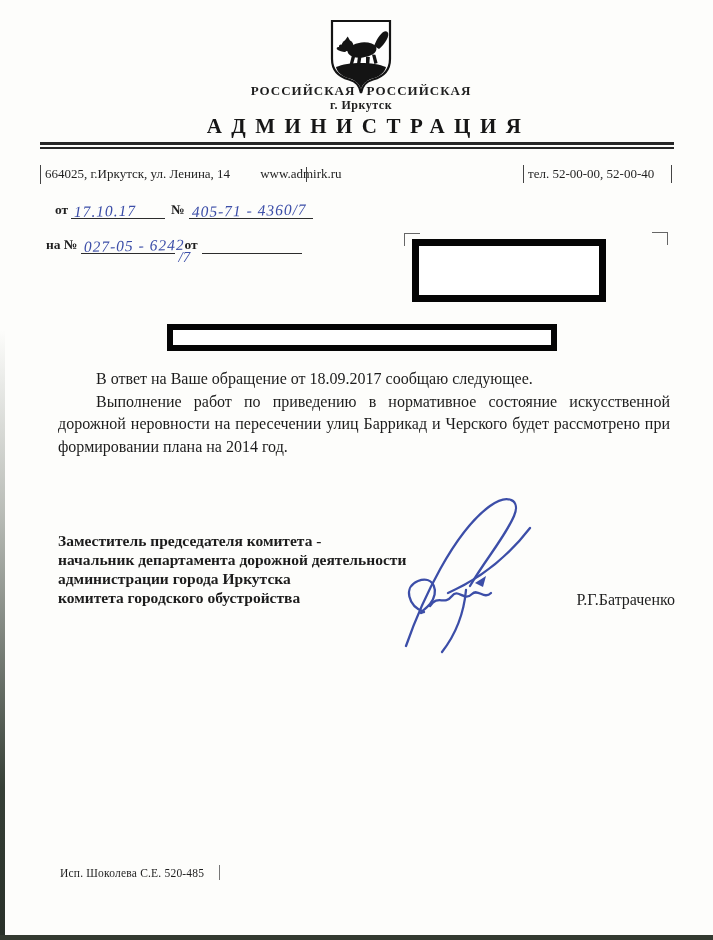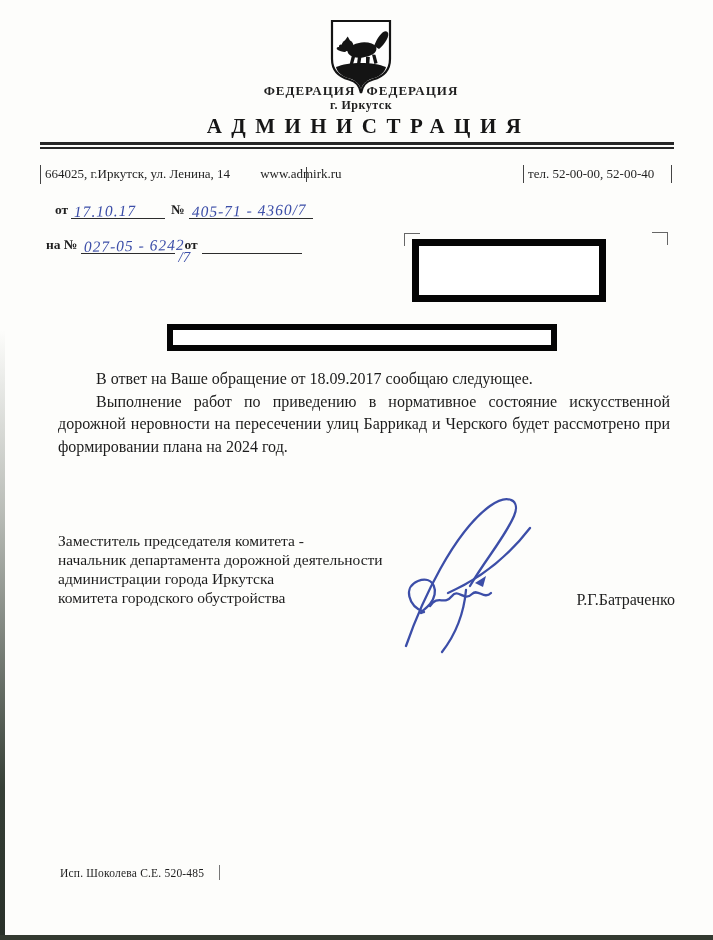--- a/index.html
+++ b/index.html
@@ -67,21 +67,21 @@
   .redaction { position:absolute; background:#fff; border:7px solid #050505; box-sizing:border-box; }
   .redaction-1 { left:412px; top:239px; width:194px; height:63px; }
   .redaction-2 { left:167px; top:324px; width:390px; height:27px; border-width:6px; }
   
   .body-block { position:absolute; left:58px; top:368px; width:612px; }
   .body-block p {
     margin:0; font-size:16px; line-height:22.5px; text-indent:38px; color:#1c1c1c;
   }
   .para-justify { text-align:justify; }
   
-  .sig-position { position:absolute; left:58px; top:531px; font-size:15.5px; line-height:19px; color:#1c1c1c; }
+  .sig-position { position:absolute; left:58px; top:531px; font-size:15.5px; line-height:19px; color:#1c1c1c;font-weight:bold; }
   .sig-name { position:absolute; left:528px; top:591px; width:147px; text-align:right; font-size:16px; white-space:nowrap; }
   .sig-stroke { position:absolute; left:378px; top:494px; width:180px; height:170px; }
   
   .footer-exec { position:absolute; left:60px; top:867px; font-size:11.5px; letter-spacing:0.2px; }
   .footer-tick { position:absolute; left:219px; top:865px; width:1px; height:15px; background:#777; }
   
   .edge-left {
     position:absolute; left:0; top:330px; width:5px; height:610px;
     background:linear-gradient(to bottom, rgba(58,68,55,0.0), rgba(58,68,55,0.35) 30%, rgba(44,54,44,0.95) 75%, rgba(40,48,40,1));
   }
@@ -104,21 +104,21 @@
         <path d="M16.5,22 l3.2,-4.4 2.4,4.2 z"></path>
         <ellipse cx="13.5" cy="30.5" rx="5" ry="1.9" transform="rotate(18 13.5 30.5)"></ellipse>
         <path d="M24,36 l-2.4,9.5 3.2,0.6 2.4,-8.6 Z"></path>
         <path d="M30,37 l-1.2,9.5 3.2,0.2 1.4,-8.6 Z"></path>
         <path d="M38,37.5 l0,9.2 3.2,0 0.6,-8.6 Z"></path>
         <path d="M44,35.5 l2.4,9.4 3.2,-0.8 -2.2,-8.4 Z"></path>
       </g>
     </svg>
   </div>
 
-  <div class="country">ФЕДЕРАЦИЯ  ФЕДЕРАЦИЯ</div>
+  <div class="country">РОССИЙСКАЯ  РОССИЙСКАЯ</div>
   <div class="city">г. Иркутск</div>
   <div class="org-title">АДМИНИСТРАЦИЯ</div>
   <div class="rule rule-top"></div>
   <div class="rule rule-bottom"></div>
 
   <div class="address-row">
     <span class="tick tick-a"></span>
     <span class="addr-text">
       <span>664025,  г.Иркутск, ул. Ленина, 14</span><span class="website">www.admirk.ru</span>
     </span>
@@ -136,21 +136,21 @@
     <span class="lbl">на №</span><span class="uline ul-3"><span class="hw">027-05 - 6242</span><span class="hw-suffix">/7</span></span><span class="lbl ot-lbl">от</span><span class="uline ul-4"></span>
   </div>
 
   <div class="corner corner-tl"></div>
   <div class="corner corner-tr"></div>
   <div class="redaction redaction-1"></div>
   <div class="redaction redaction-2"></div>
 
   <div class="body-block">
     <p>В ответ на Ваше обращение от 18.09.2017 сообщаю следующее.</p>
-    <p class="para-justify">Выполнение работ по приведению в нормативное состояние искусственной дорожной неровности на пересечении улиц Баррикад и Черского будет рассмотрено при формировании плана на 2024 год.</p>
+    <p class="para-justify">Выполнение работ по приведению в нормативное состояние искусственной дорожной неровности на пересечении улиц Баррикад и Черского будет рассмотрено при формировании плана на 2014 год.</p>
   </div>
 
   <div class="sig-position">
     <div>Заместитель председателя комитета -</div>
     <div>начальник департамента дорожной деятельности</div>
     <div>администрации города Иркутска</div>
     <div>комитета городского обустройства</div>
   </div>
 
   <div class="sig-stroke">

